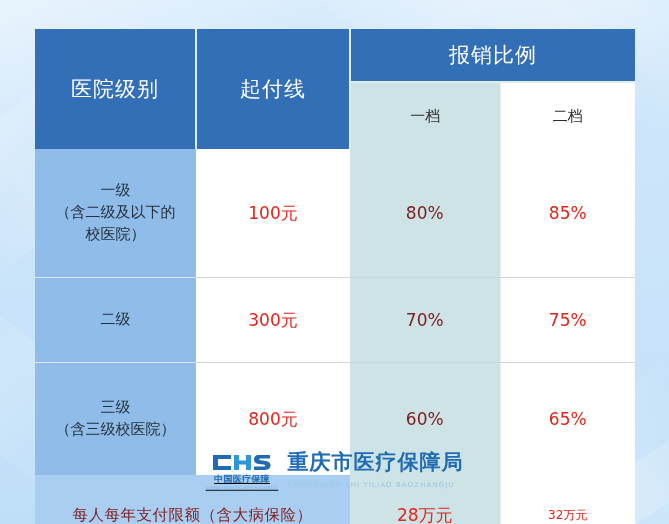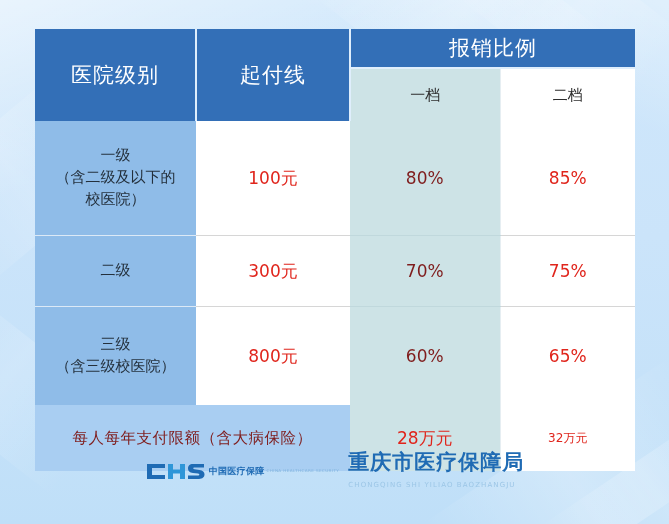--- a/index.html
+++ b/index.html
@@ -43,21 +43,21 @@
     left: 35px;
     top: 29px;
     width: 600px;
   }
   table.rates {
     width: 600px;
     border-collapse: collapse;
     table-layout: fixed;
   }
   table.rates td, table.rates th {
-    padding: 5px;
+    padding: 12px;
     margin: 0;
     text-align: center;
     vertical-align: middle;
     font-weight: normal;
   }
 
   
   .hd {
     background: #336fb7;
     color: #ffffff;
@@ -142,22 +142,24 @@
     left: 0;
     top: 452px;
     width: 669px;
     display: flex;
     align-items: center;
     justify-content: center;
     gap: 9px;
   }
   .logo-mark {
     display: flex;
+    flex-direction: column;
     align-items: center;
     gap: 2px;
+    text-decoration: underline;
   }
   .logo-glyph {
     width: 62px;
     height: 21px;
     display: block;
   }
   .logo-cn {
     font-size: 9px;
     color: #1f6bb4;
     font-weight: bold;

